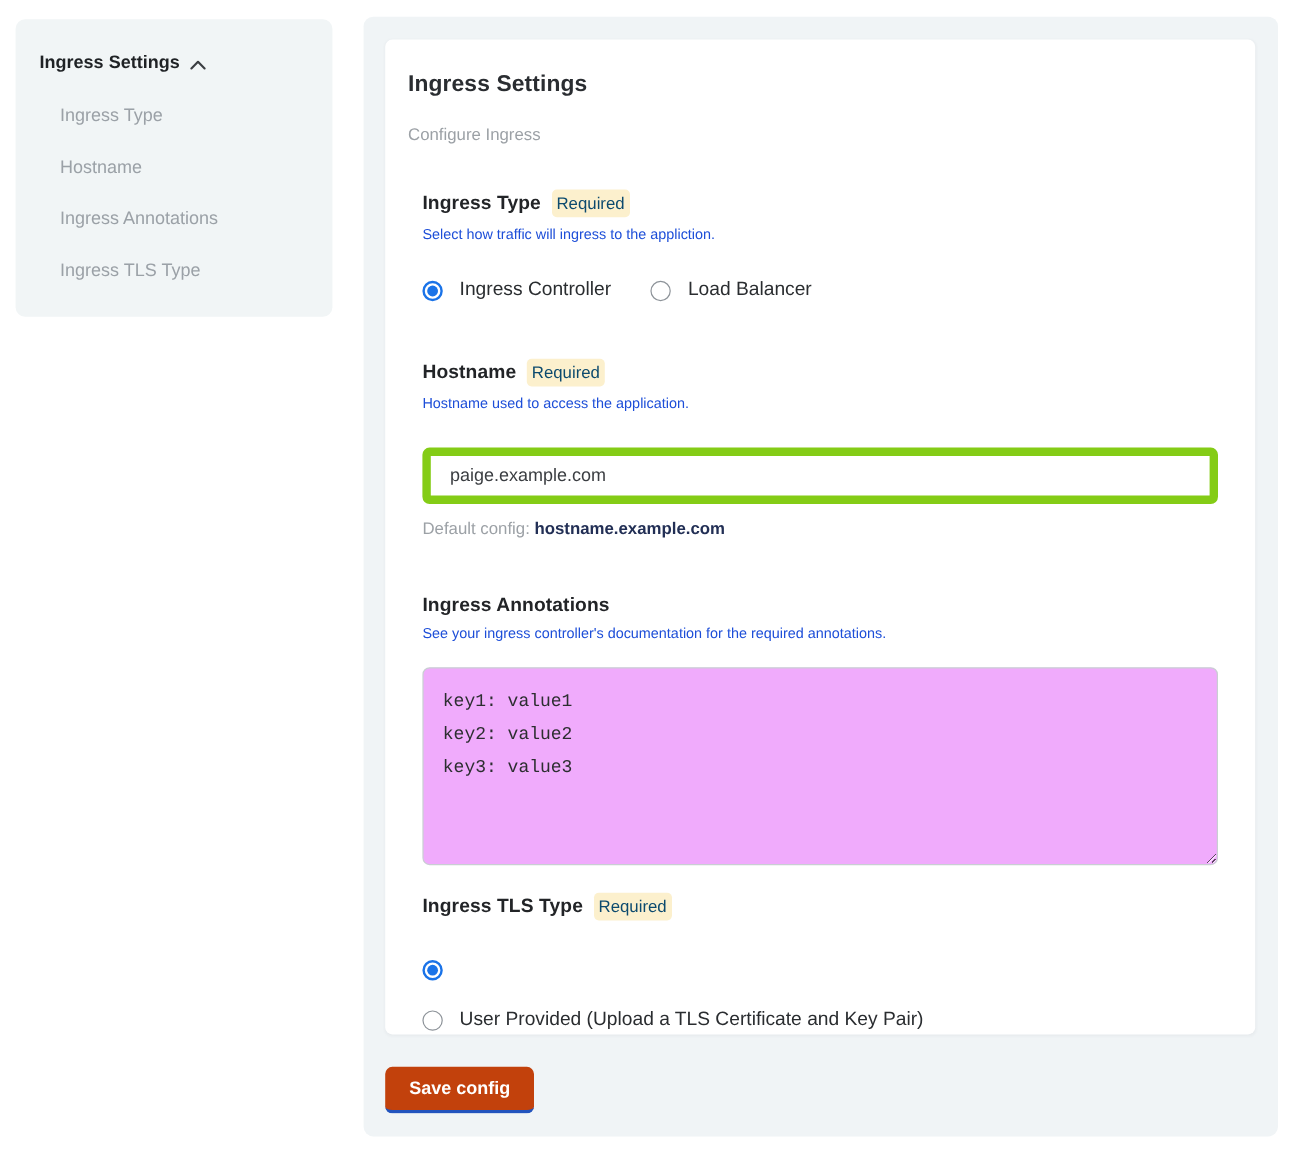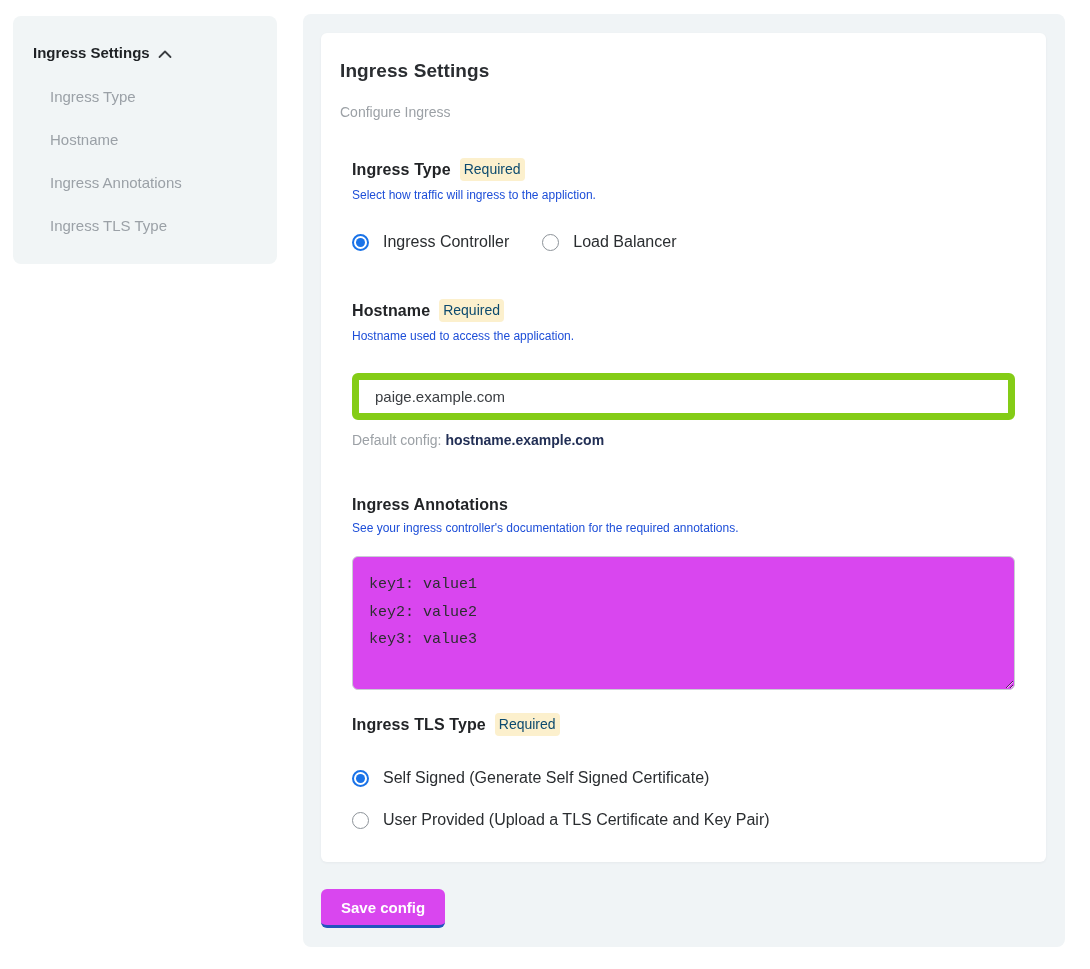--- a/index.html
+++ b/index.html
@@ -148,43 +148,43 @@
   }
   .default-line {
     margin-top: 12px;
     font-size: 14px;
     color: #9ca1a6;
   }
   .default-line b { color: #222f55; font-weight: 700; }
 
   .textarea {
     margin-top: 21px;
-    width: 663px; height: 134px;
+    width: 663px; height: 165px;
     border: 1px solid #c9ced3;
     border-radius: 6px;
     padding: 14px 16px;
     font-family: "Liberation Mono", "DejaVu Sans Mono", monospace;
     font-size: 15px;
     line-height: 27.5px;
     color: #2c2e30;
-    background: #d946ef;
+    background: #f0abfc;
     resize: both;
     outline: none;
     display: block;
     white-space: pre;
   }
 
   .radio-stack { margin-top: 33px; }
   .radio-stack .radio-option { margin-bottom: 24px; }
   .radio-stack .radio-option:last-child { margin-bottom: 0; }
 
   .save-btn {
     margin-top: 27px;
     display: inline-block;
-    background: #d946ef;
+    background: #c2410c;
     border: none;
     border-bottom: 3px solid #2254be;
     border-radius: 6px;
     color: #ffffff;
     font-family: "Liberation Sans", sans-serif;
     font-size: 15px;
     font-weight: 700;
     padding: 10px 20px 9px 20px;
     cursor: pointer;
   }
@@ -255,21 +255,20 @@
       </div>
 
       <div class="sec-tls">
         <div class="section-label-row">
           <span class="section-label">Ingress TLS Type</span>
           <span class="badge">Required</span>
         </div>
         <div class="radio-stack">
           <div class="radio-option">
             <span class="radio checked"></span>
-            <span class="radio-label">Self Signed (Generate Self Signed Certificate)</span>
           </div>
           <div class="radio-option">
             <span class="radio"></span>
             <span class="radio-label">User Provided (Upload a TLS Certificate and Key Pair)</span>
           </div>
         </div>
       </div>
 
     </div>
   </section>

